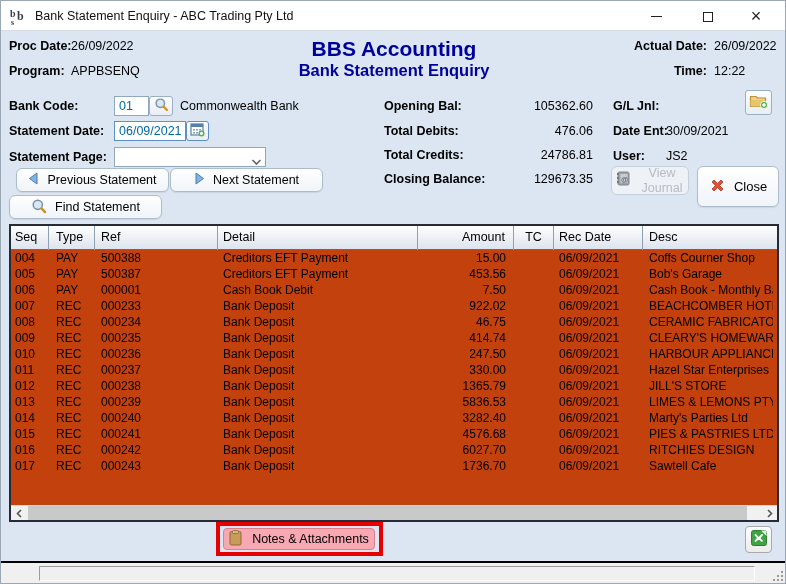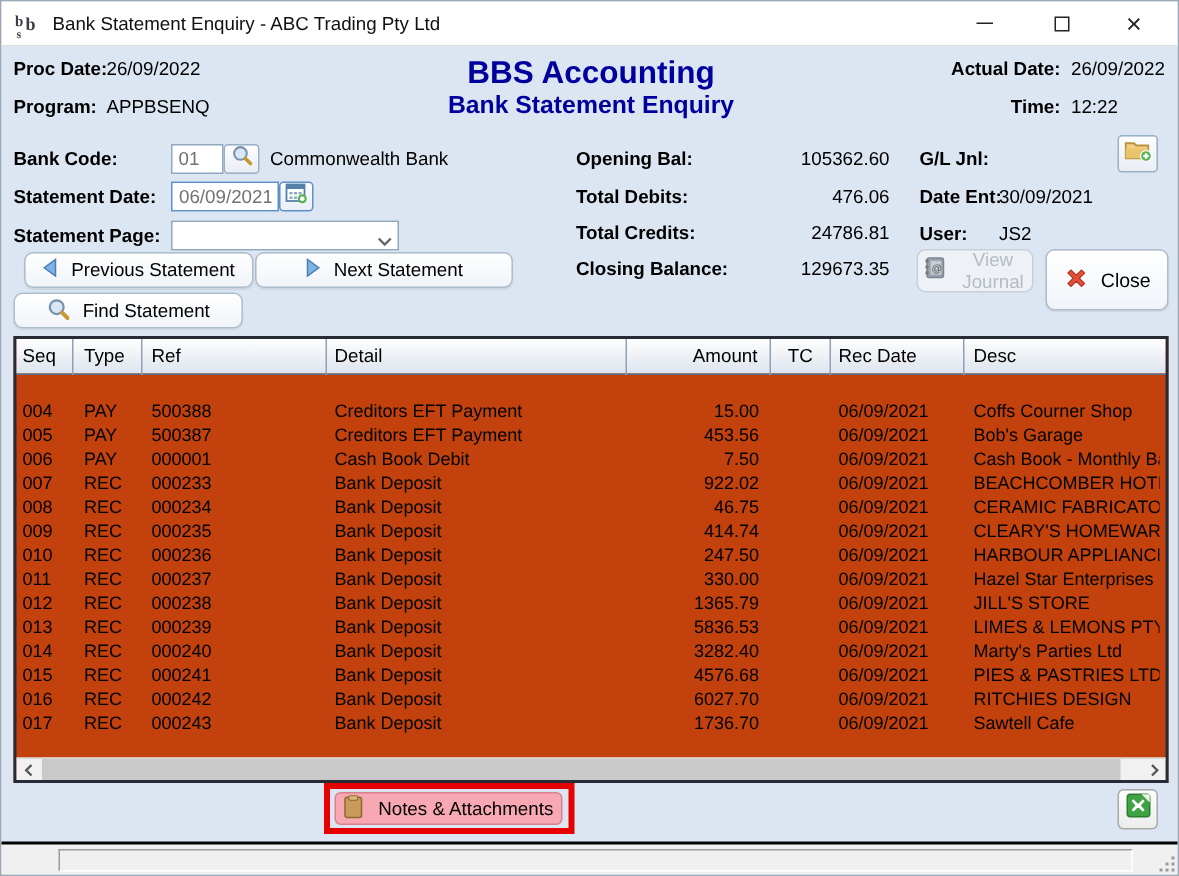--- a/index.html
+++ b/index.html
@@ -21,36 +21,36 @@
   
   .client { position:absolute; left:0; top:30px; right:0; bottom:22px; background:#dce6f2; }
   .lbl { position:absolute; font-size:12.5px; font-weight:bold; color:#000; white-space:nowrap; }
   .val { position:absolute; font-size:12.5px; color:#000; white-space:nowrap; }
   .r { text-align:right; }
 
   .app-title { position:absolute; left:203px; top:6px; width:380px; text-align:center; font-size:21px; font-weight:bold; color:#00009c; }
   .screen-title { position:absolute; left:203px; top:30px; width:380px; text-align:center; font-size:16.5px; font-weight:bold; color:#00009c; }
 
   
-  .field { position:absolute; background:#fff; border:1px solid #8fa8c0; font-size:12.5px; color:#737373; padding:0 4px; height:20px; line-height:18px; }
+  .field { position:absolute; background:#fff; border:1px solid #8fa8c0; font-size:12.5px; color:#0369a1; padding:0 4px; height:20px; line-height:18px; }
   input.field { font-family:"Liberation Sans",sans-serif; }
   .sqbtn { position:absolute; height:20px; background:linear-gradient(#fdfdfe,#e9eef5); border:1px solid #9ab0c6; border-radius:3px; display:flex; align-items:center; justify-content:center; cursor:pointer; }
   .combo { position:absolute; background:#fff; border:1px solid #8fa8c0; height:20px; cursor:pointer; }
   .combo .chev { position:absolute; right:3px; top:4px; }
 
   .btn { position:absolute; background:linear-gradient(#ffffff,#f0f4f9); border:1px solid #aebdcb; border-radius:6px; font-size:12.5px; color:#000; display:flex; align-items:center; justify-content:center; gap:8px; cursor:pointer; box-shadow:0 1px 1px rgba(0,0,0,0.08); }
   .btn .bicon { flex:0 0 auto; }
   .btn-disabled { color:#b4bcc6; background:#eef1f5; border-color:#c6d0da; box-shadow:none; cursor:default; }
 
   
   .grid { position:absolute; left:8px; top:193px; width:770px; height:298px; background:#c2410c; border:2px solid #262b36; }
   .ghead { display:flex; height:24px; background:linear-gradient(#fefefe,#dde4ee); border-bottom:1px solid #5a6b84; font-size:12.5px; line-height:23px; color:#000; }
   .hc { border-right:1px solid #90a0b4; height:24px; white-space:nowrap; overflow:hidden; }
   .hc:last-child { border-right:none; }
-  .rows { position:absolute; left:0; top:24px; right:0; bottom:15px; overflow:hidden;margin-top:16px; }
+  .rows { position:absolute; left:0; top:24px; right:0; bottom:15px; overflow:hidden; }
   .trow { display:flex; height:16px; line-height:16px; font-size:12px; color:#000; }
   .tc { white-space:nowrap; overflow:hidden; }
   .c0{width:38px;padding-left:4px;} .c1{width:46px;padding-left:7px;}
   .c2{width:123px;padding-left:6px;} .c3{width:200px;padding-left:5px;}
   .c4{width:96px;text-align:right;padding-right:8px;} .c5{width:40px;text-align:center;}
   .c6{width:89px;padding-left:5px;} .c7{width:130px;padding-left:6px;}
 
   .hscroll { position:absolute; left:0; right:0; bottom:0; height:15px; background:#f1f1f1; border-top:1px solid #d9d9d9; }
   .harrow { position:absolute; top:0; width:16px; height:14px; display:flex; align-items:center; justify-content:center; cursor:pointer; }
   .harrow.left { left:0; } .harrow.right { right:0; }
@@ -143,21 +143,21 @@
     </div>
 
     <div class="btn" style="left:8px; top:137px; width:153px; height:24px;margin-left:7px;">
       <span class="bicon">
         <svg width="11" height="13" viewBox="0 0 11 13">
             <polygon points="9,1 9,12 1.5,6.5" fill="#7fb2e5" stroke="#4a7fb5" stroke-width="1"></polygon>
           </svg>
       </span>
       <span>Previous Statement</span>
     </div>
-    <div class="btn" style="left:169px; top:137px; width:172px; height:24px;">
+    <div class="btn" style="left:169px; top:137px; width:153px; height:24px;">
       <span class="bicon">
         <svg width="11" height="13" viewBox="0 0 11 13">
             <polygon points="2,1 2,12 9.5,6.5" fill="#7fb2e5" stroke="#4a7fb5" stroke-width="1"></polygon>
           </svg>
       </span>
       <span>Next Statement</span>
     </div>
     <div class="btn" style="left:8px; top:164px; width:153px; height:24px;">
       <span class="bicon">
         <svg width="16" height="16" viewBox="0 0 16 16">

